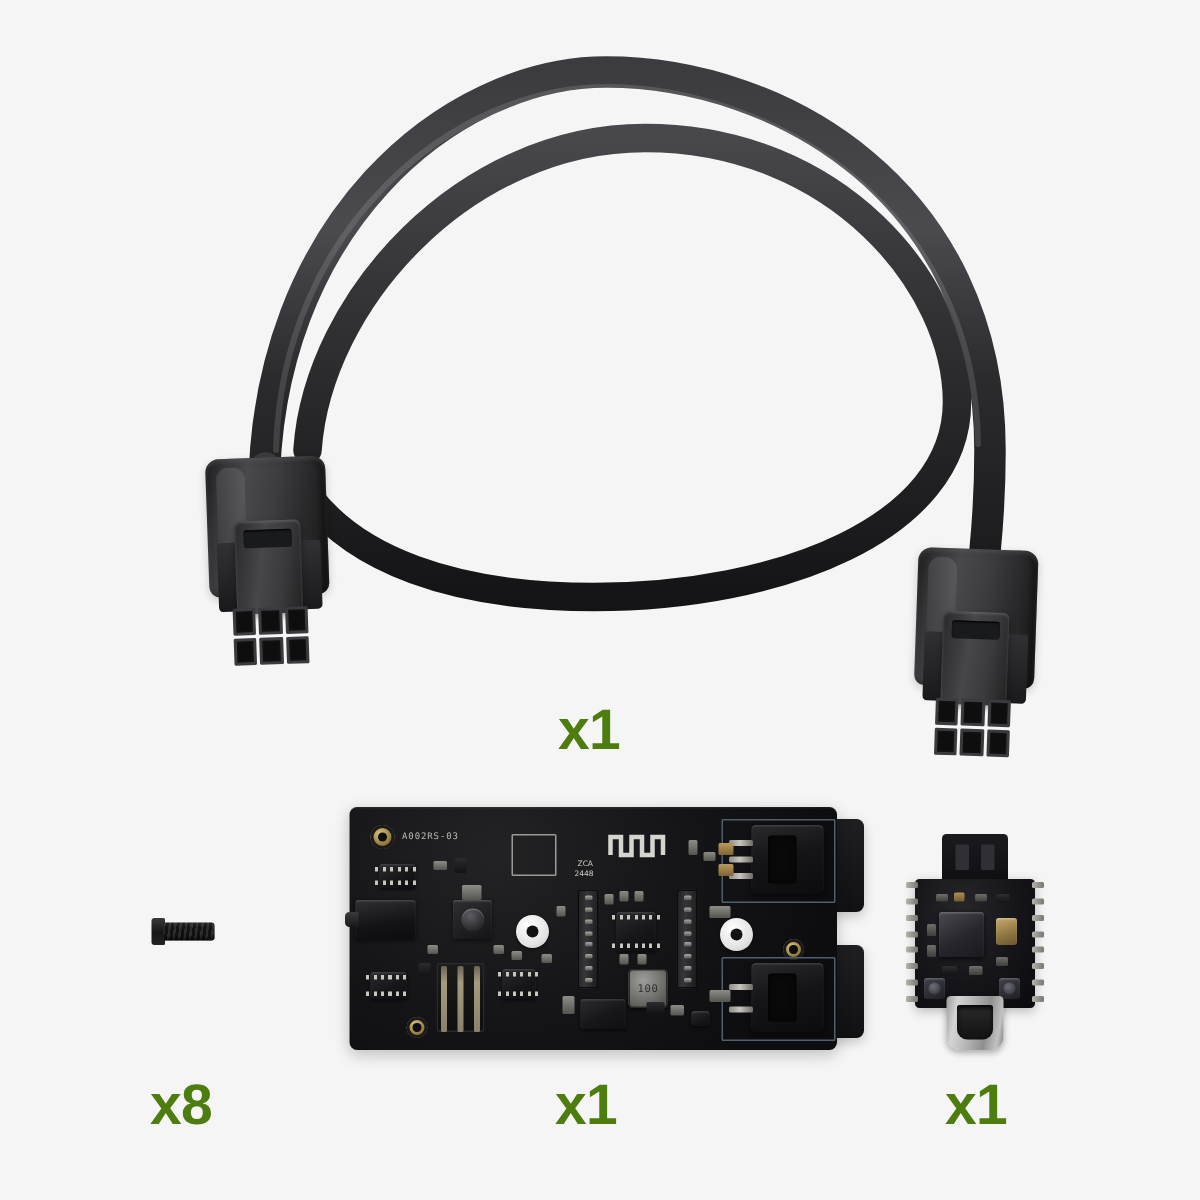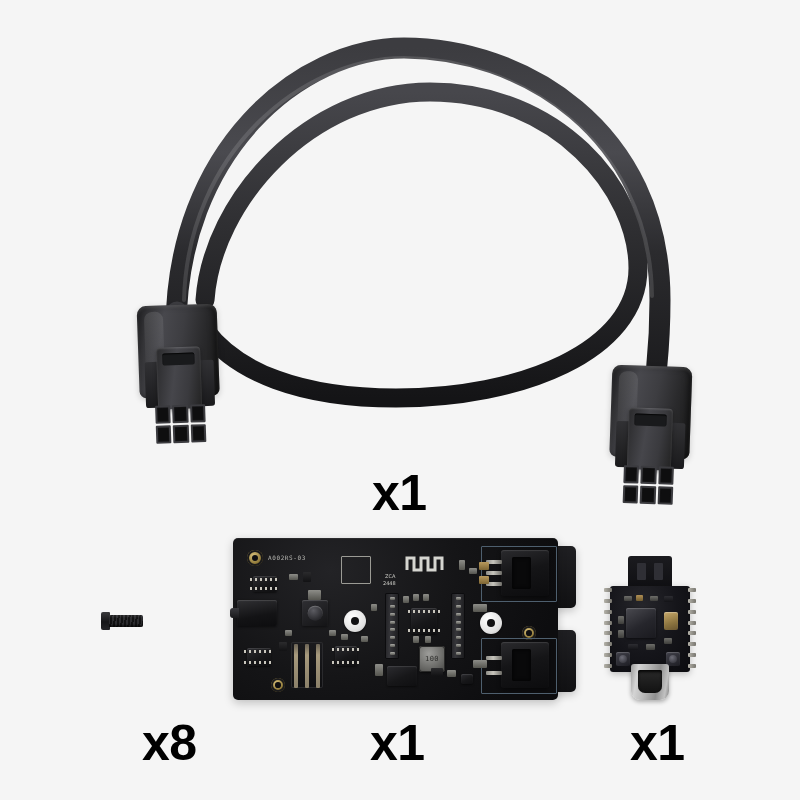--- a/index.html
+++ b/index.html
@@ -16,30 +16,30 @@
     position: relative;
     width: 800px;
     height: 800px;
     background: #f5f5f5;
     overflow: hidden;
   }
 
   
   .qty {
     position: absolute;
-    color: #000000;
-    font-size: 50px;
+    color: #4d7c0f;
+    font-size: 38px;
     font-weight: 700;
     letter-spacing: -0.5px;
     line-height: 1;
     white-space: nowrap;
     user-select: none;
   }
   .qty.cable   { left: 372px; top: 468px; }
-  .qty.screw   { left: 100px; top: 718px; margin-left: 42px; }
+  .qty.screw   { left: 100px; top: 718px; }
   .qty.board   { left: 370px; top: 718px; }
   .qty.module  { left: 630px; top: 718px; }
 
   
   #cable-assembly {
     position: absolute;
     left: 0; top: 0;
     width: 800px;
     height: 540px;
     pointer-events: none;

